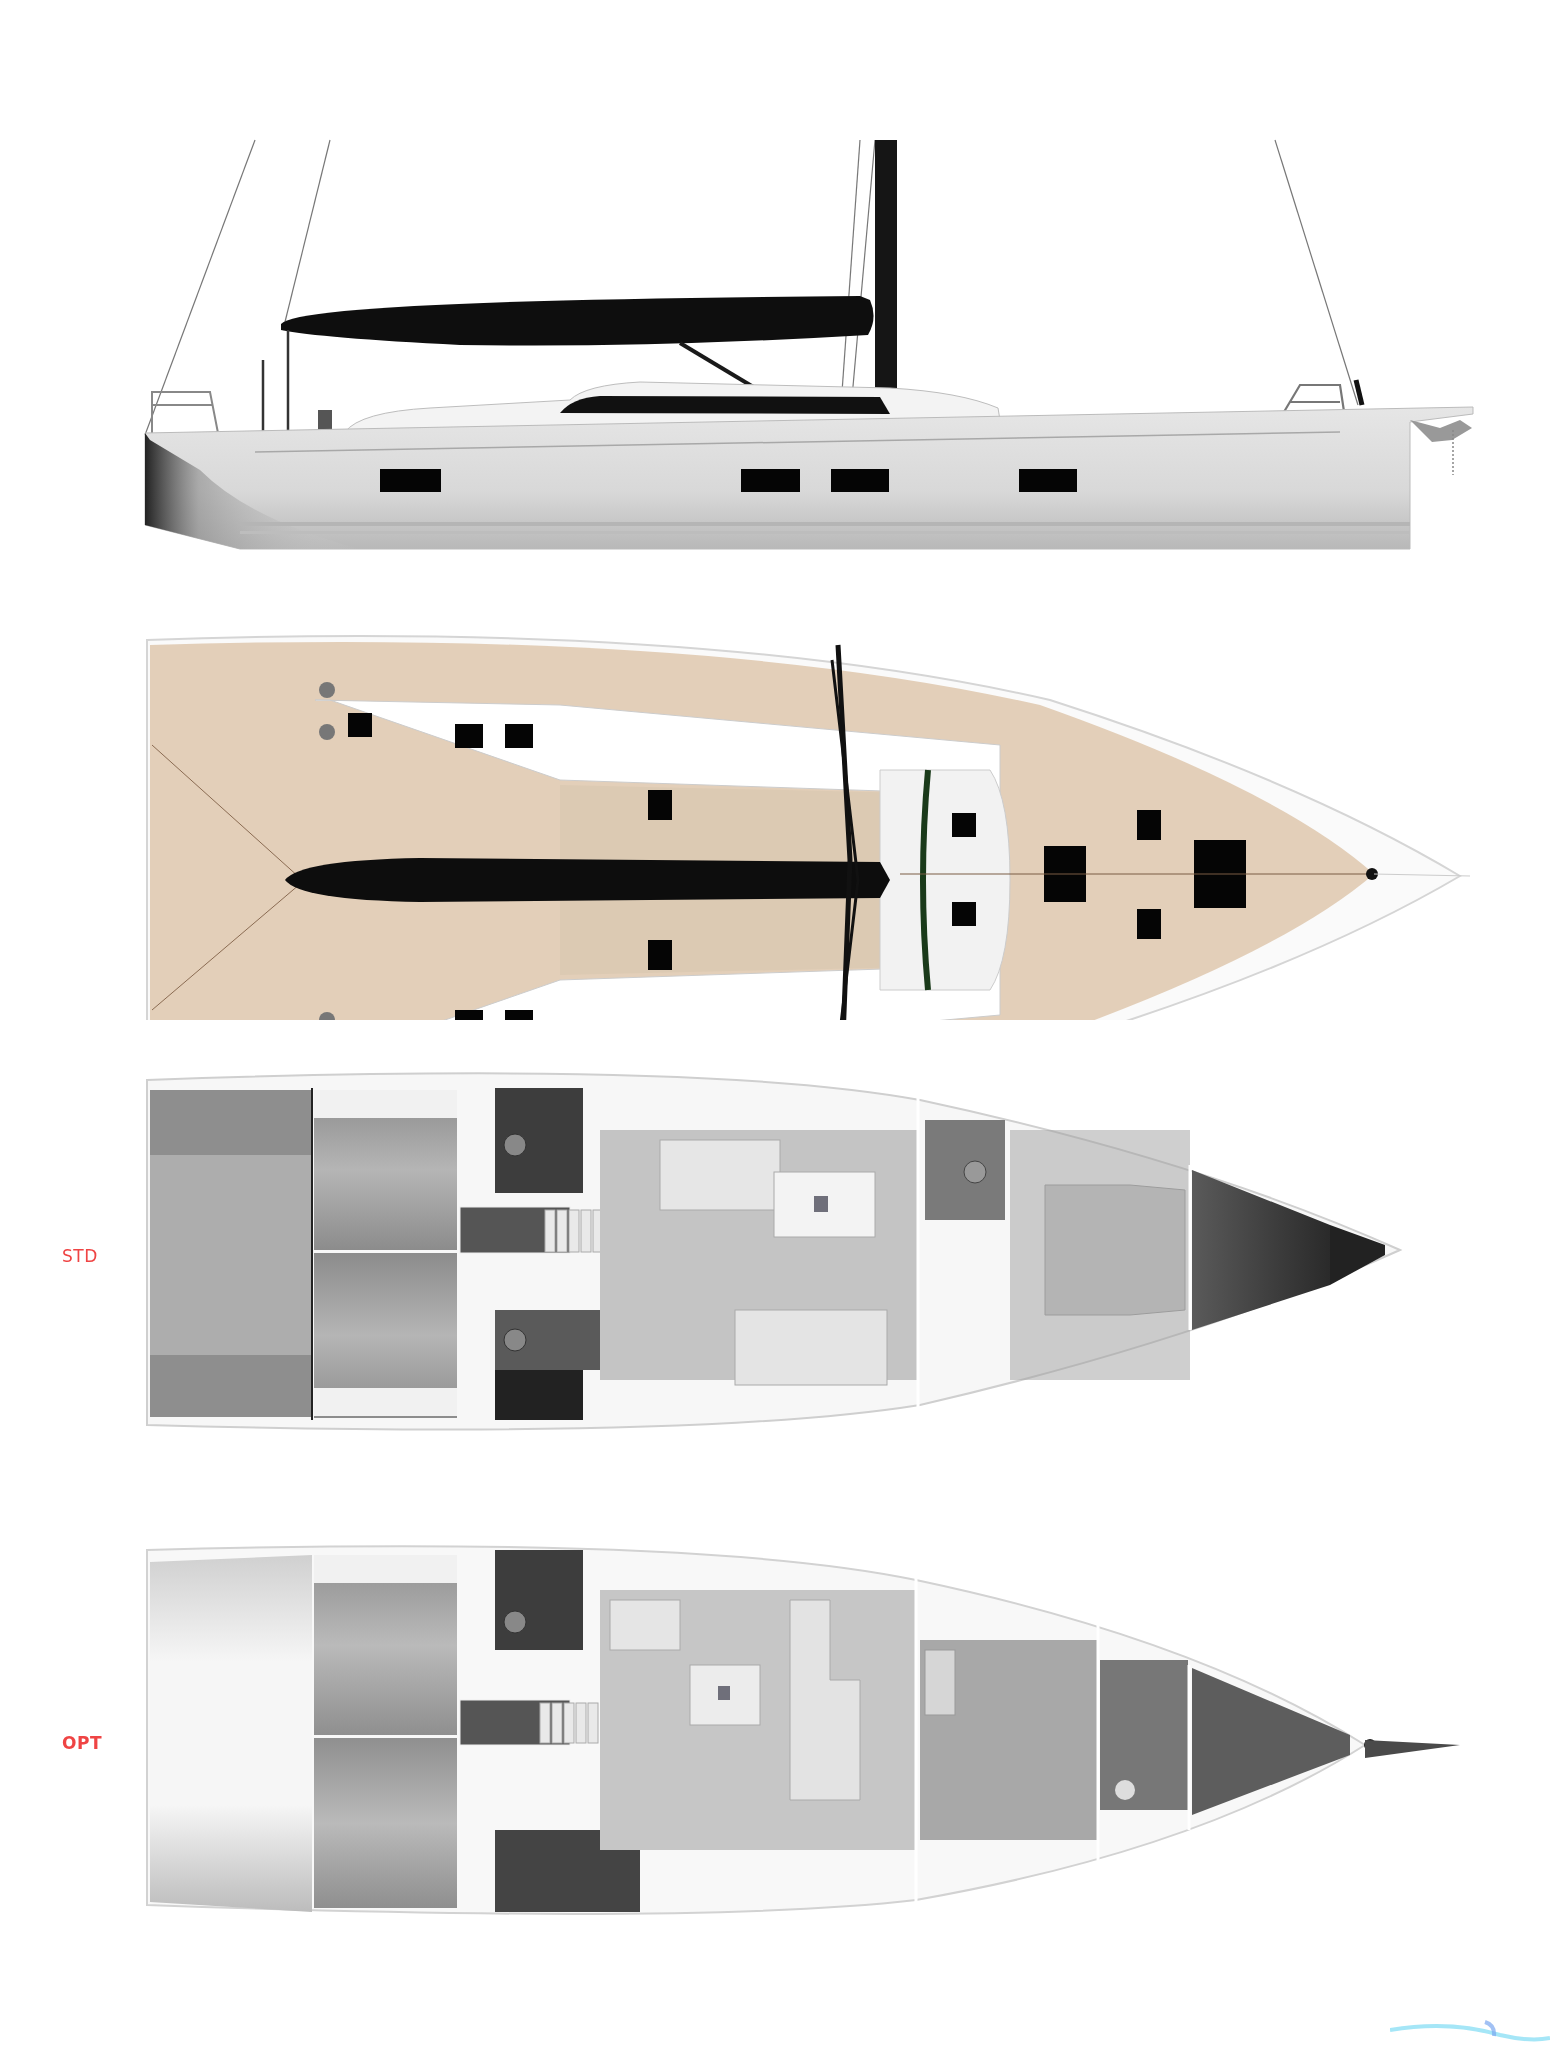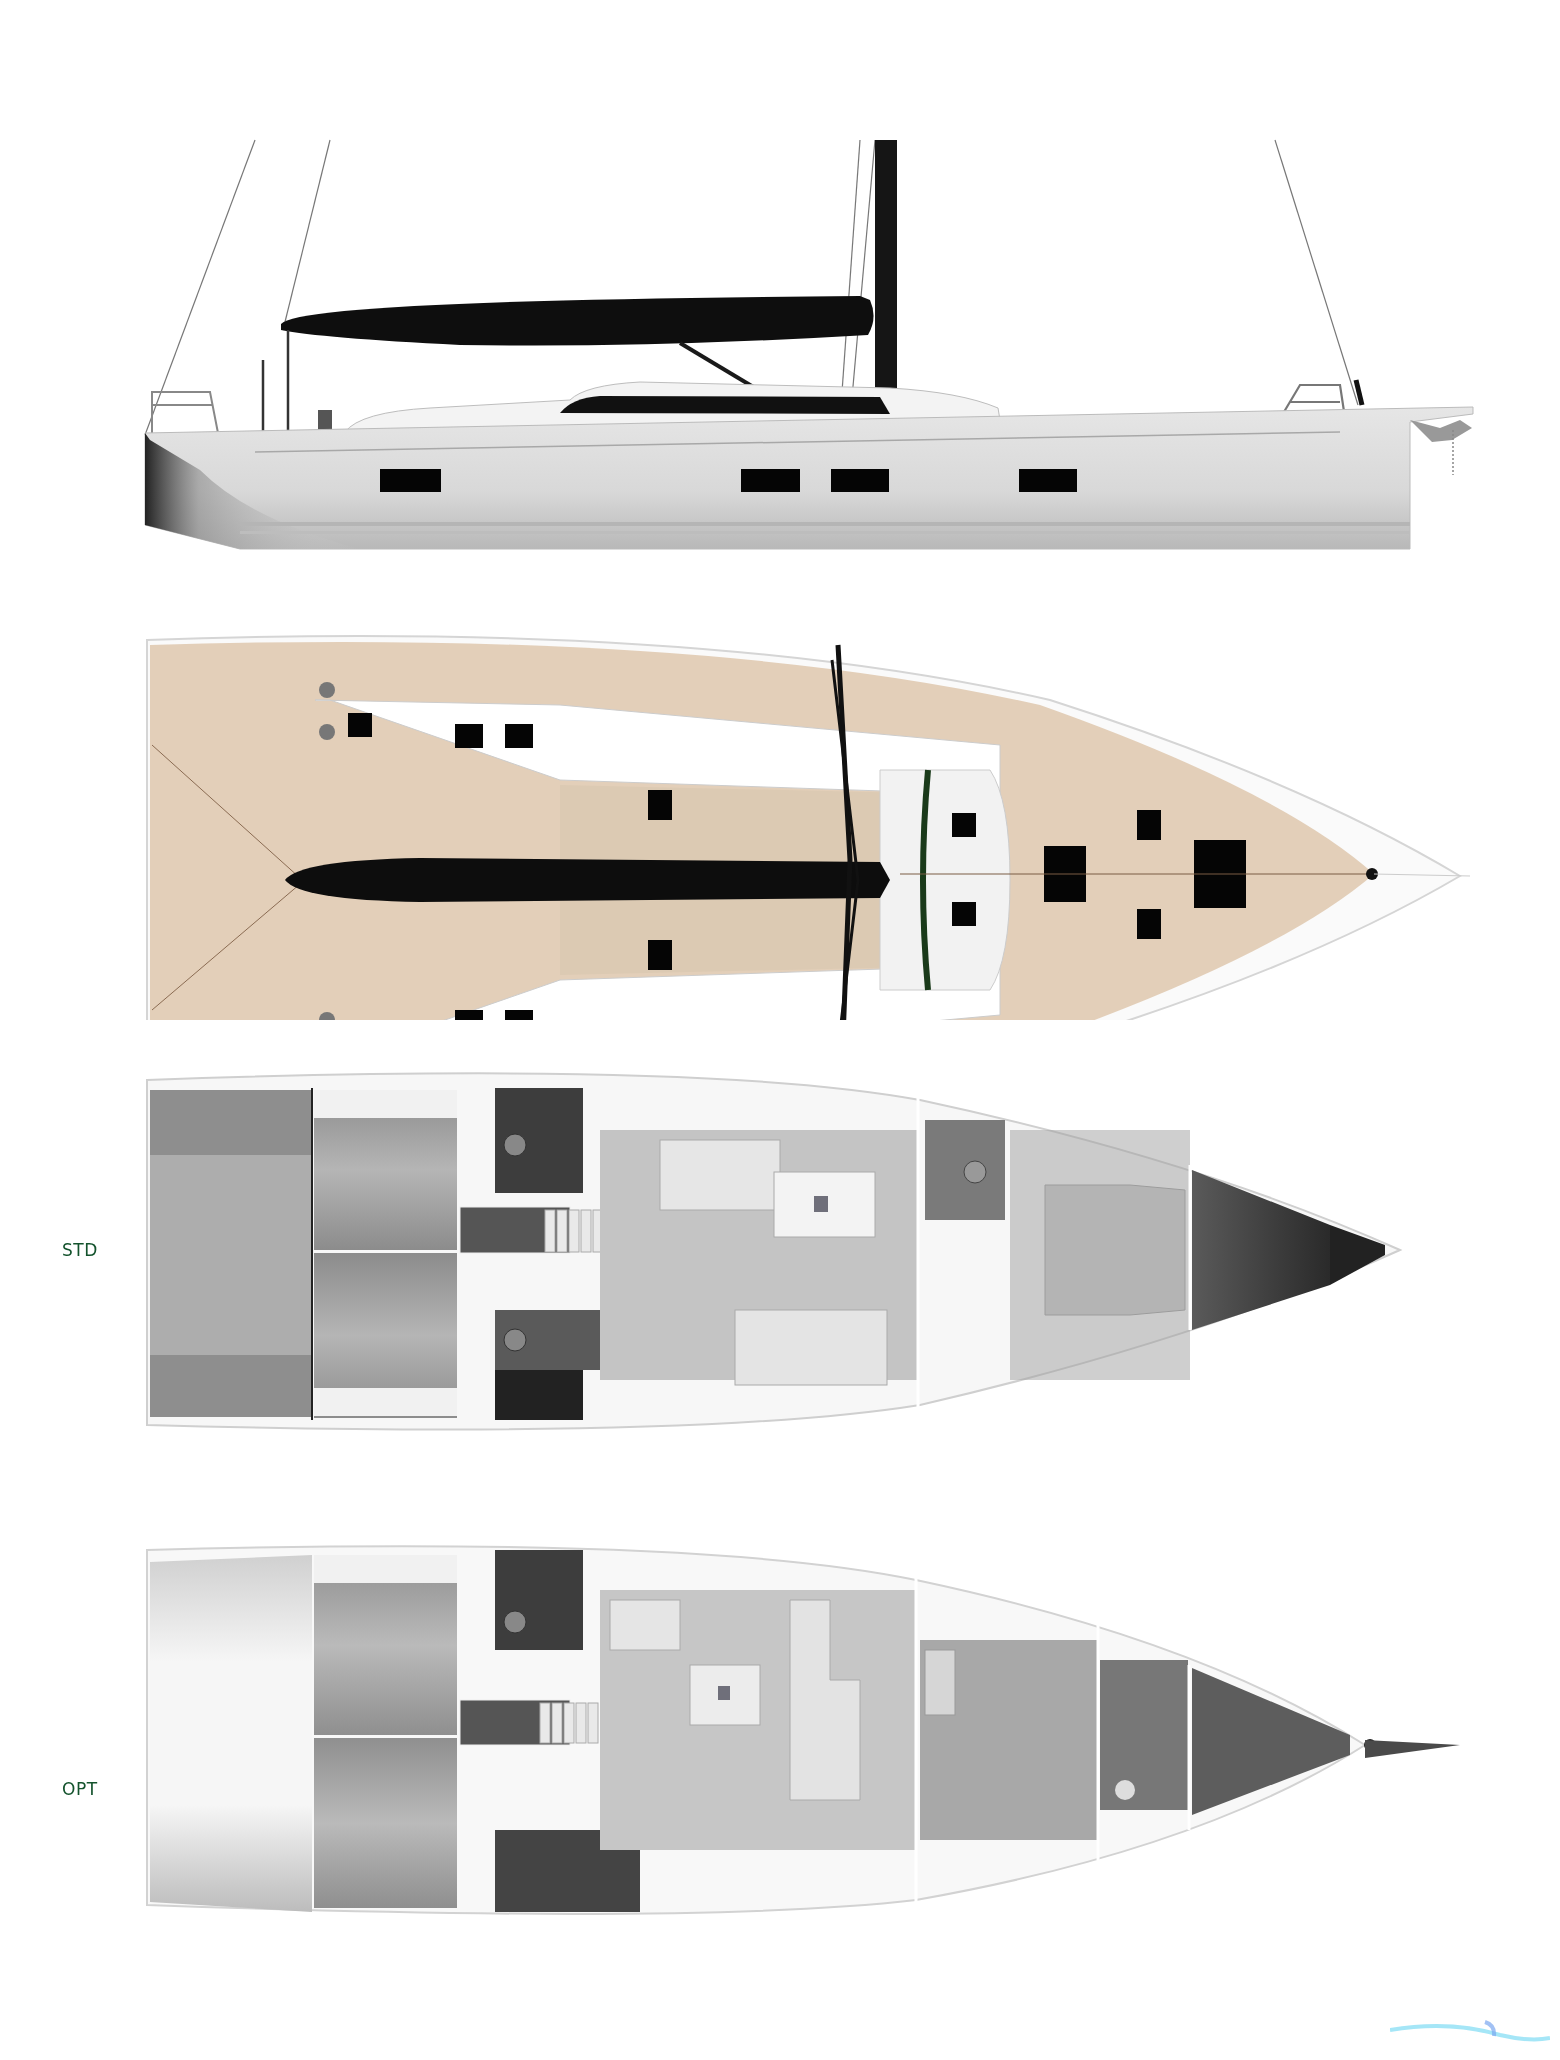--- a/index.html
+++ b/index.html
@@ -1,18 +1,18 @@
 <!DOCTYPE html>
 <html><head>
 <meta charset="utf-8">
 <style>
   html,body{margin:0;padding:0;background:#ffffff;}
   body{width:1560px;height:2060px;position:relative;overflow:hidden;font-family:"DejaVu Sans","Liberation Sans",sans-serif;}
   .view{position:absolute;left:0;width:1560px;}
-  .label{position:absolute;font-family:"DejaVu Sans","Liberation Sans",sans-serif;font-size:17px;color:#14532d;letter-spacing:0.5px;}
+  .label{position:absolute;font-family:"DejaVu Sans","Liberation Sans",sans-serif;font-size:17px;color:#ef4444;letter-spacing:0.5px;margin-top:6px;}
   svg{display:block;}
   .watermark{position:absolute;left:1390px;top:2010px;width:160px;height:40px;}
 </style>
 </head>
 <body>
 
 <div class="view" style="top:0;height:580px;">
   <svg width="1560" height="580" viewBox="0 0 1560 580">
     <defs>
       <linearGradient id="hullGrad" x1="0" y1="0" x2="0" y2="1">
@@ -181,21 +181,21 @@
     <circle cx="975" cy="1172" r="11" fill="#999" stroke="#444"></circle>
     <path d="M1045 1185 L1130 1185 L1185 1190 L1185 1310 L1130 1315 L1045 1315 Z" fill="#c9c9c9" stroke="#999"></path>
     <rect x="1010" y="1130" width="180" height="250" fill="#a0a0a0" opacity="0.5"></rect>
     <line x1="1190" y1="1165" x2="1190" y2="1330" stroke="#fff" stroke-width="3"></line>
 
     <path d="M1192 1170 L1330 1225 L1330 1285 L1192 1330 Z" fill="url(#bowDark)"></path>
     <path d="M1330 1225 L1385 1245 L1385 1255 L1330 1285 Z" fill="#222"></path>
   </svg>
 </div>
 
-<div class="label" style="left:62px;top:1779px;">OPT</div>
+<div class="label" style="left:62px;top:1727px;font-weight:bold;">OPT</div>
 <div class="view" style="top:1540px;height:390px;">
   <svg width="1560" height="390" viewBox="0 1540 1560 390">
     <defs>
       <linearGradient id="garageGrad" x1="0" y1="0" x2="0" y2="1">
         <stop offset="0" stop-color="#d0d0d0"></stop>
           <stop offset="0.3" stop-color="#f6f6f6"></stop>
           <stop offset="0.7" stop-color="#f6f6f6"></stop>
           <stop offset="1" stop-color="#bcbcbc"></stop>
       </linearGradient>
       <linearGradient id="grayV2" x1="0" y1="0" x2="0" y2="1">

